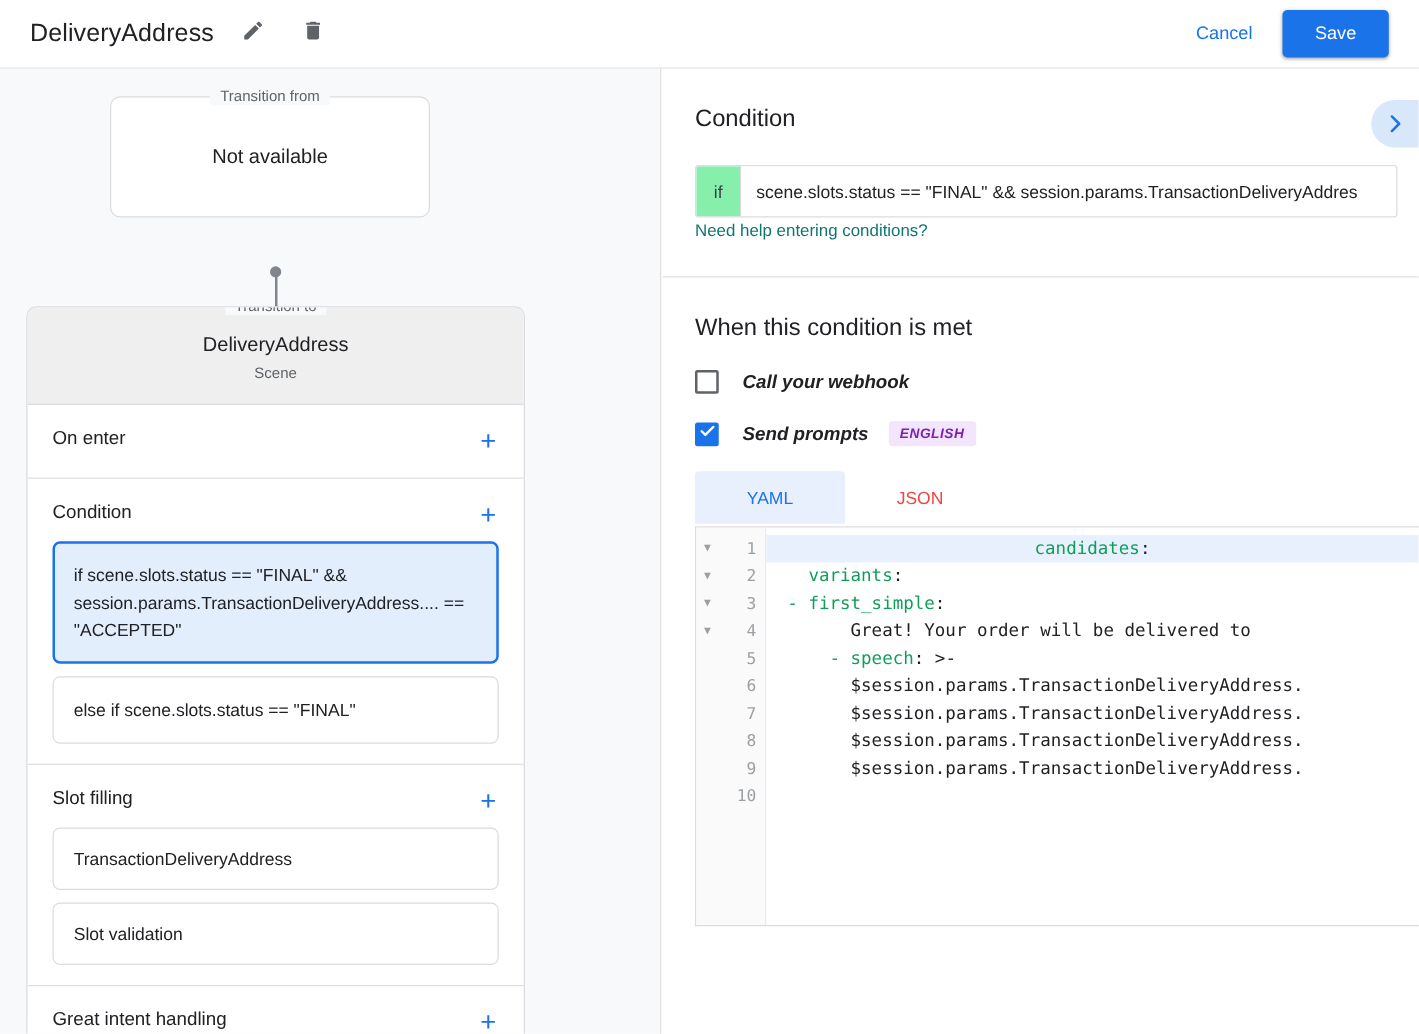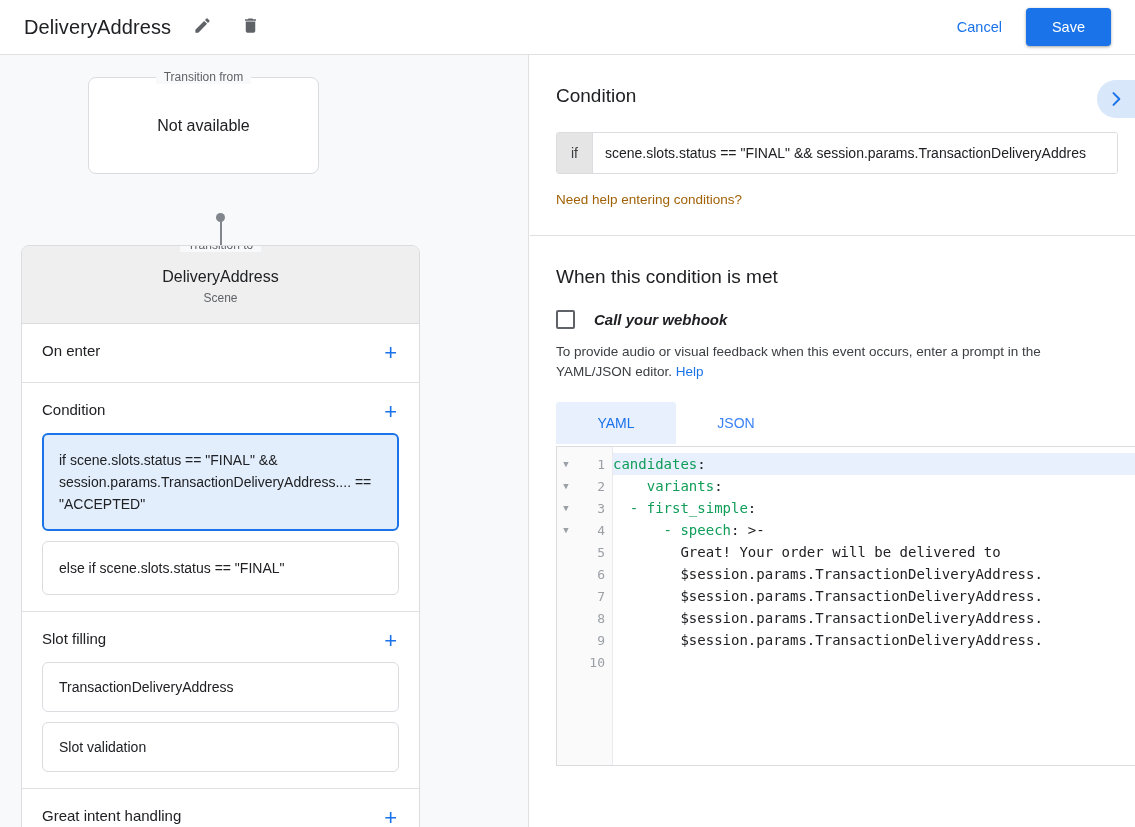--- a/index.html
+++ b/index.html
@@ -63,21 +63,21 @@
   .fieldset .legend {
     position: absolute; top: -8px; left: 50%;
     transform: translateX(-50%);
     background: #f8f9fa;
     padding: 0 8px;
     font-size: 12px; color: #5f6368;
     white-space: nowrap;
   }
 
   #transition-from {
-    left: 88px; top: 22px; width: 231px; height: 97px;
+    left: 88px; top: 22px; width: 256px; height: 97px;
     background: #ffffff;
   }
   #transition-from .body {
     height: 100%;
     display: flex; align-items: center; justify-content: center;
     font-size: 16px; color: #202124;
   }
 
   .connector { position: absolute; left: 216px; top: 158px; }
   .conn-dot {
@@ -180,33 +180,33 @@
   }
   .fab-next svg { display: block; }
 
   .cond-input-row {
     display: flex; margin-top: 25px;
     border: 1px solid #dadce0; border-radius: 3px;
     height: 42px; overflow: hidden;
     width: 562px;
   }
   .cond-if {
-    width: 36px; background: #e5e5e5;
+    width: 36px; background: #86efac;
     border-right: 1px solid #dadce0;
     display: flex; align-items: center; justify-content: center;
     font-size: 14px; color: #3c4043;
   }
   .cond-input {
     flex: 1; border: none; outline: none;
     padding: 0 12px; font-size: 14px; color: #202124;
     font-family: inherit; background: #ffffff;
   }
   .help-link {
-    display: inline-block; margin-top: 18px;
-    color: #a16207; font-size: 13.5px; cursor: pointer;
+    display: inline-block; margin-top: 3px;
+    color: #0f766e; font-size: 13.5px; cursor: pointer;
     text-decoration: none;
   }
   .hr { height: 1px; background: #e0e0e0; margin-top: 27px; }
 
   .cb-row { display: flex; align-items: center; margin-top: 22px; font-style: italic; }
   .cbox {
     width: 19px; height: 19px;
     border: 2px solid #5f6368; border-radius: 2px;
     background: #ffffff; cursor: pointer;
     flex: none;
@@ -228,21 +228,21 @@
   .rp-desc {
     margin-top: 13px; font-size: 13.5px;
     color: #3c4043; line-height: 20px; max-width: 566px;
   }
   .rp-desc a { color: #1a73e8; text-decoration: none; cursor: pointer; }
 
   .tabs { display: flex; margin-top: 20px; }
   .tab {
     font-size: 14px; font-weight: 500;
     padding: 13px 0; width: 120px; text-align: center;
-    cursor: pointer; color: #3b82f6; border-radius: 3px 3px 0 0;
+    cursor: pointer; color: #ef4444; border-radius: 3px 3px 0 0;
   }
   .tab.active { color: #1a73e8; background: #e8f0fe; }
 
   .editor {
     margin-top: 2px;
     border: 1px solid #dadce0;
     border-right: none;
     height: 320px;
     display: flex;
     background: #ffffff;
@@ -267,21 +267,21 @@
   .gnum { flex: 1; text-align: right; }
   .code {
     flex: 1; padding-top: 6px; overflow: hidden; position: relative;
   }
   .cline {
     height: 22px; line-height: 22px;
     font-family: "DejaVu Sans Mono", monospace;
     font-size: 14px; color: #202124;
     white-space: pre;
   }
-  .cline.active { background: #e8f0fe; }
+  .cline.active { background: #e8f0fe; text-align: center; }
   .k { color: #0f9d58; }
   .p { color: #202124; }
 </style>
 </head>
 <body>
 
 <div class="appbar">
   <div class="appbar-title">DeliveryAddress</div>
 
   <div class="icon-btn">
@@ -389,24 +389,32 @@
   <div class="hr"></div>
 
   <div class="rp-block">
     <div class="rp-heading">When this condition is met</div>
 
     <div class="cb-row">
       <div class="cbox"></div>
       <div class="cb-label">Call your webhook</div>
     </div>
 
-
-    <div class="rp-desc">
-      <span>To provide audio or visual feedback when this event occurs, enter a prompt in the YAML/JSON editor. </span><a>Help</a>
-    </div>
+    <div class="cb-row">
+      <div class="cbox checked">
+        <span>
+          <svg width="14" height="14" viewBox="0 0 24 24" fill="none" stroke="#ffffff" stroke-width="3.2" stroke-linecap="round" stroke-linejoin="round">
+            <polyline points="20 6 9 17 4 12"></polyline>
+          </svg>
+        </span>
+      </div>
+      <div class="cb-label">Send prompts</div>
+      <div class="lang-badge">ENGLISH</div>
+    </div>
+
 
     <div class="tabs">
       <div class="tab active">YAML</div>
       <div class="tab">JSON</div>
     </div>
   </div>
 
   <div class="editor" style="margin-left:26px;">
     <div class="gutter" id="gutter">
         <div class="gline">
@@ -447,22 +455,22 @@
         </div>
         <div class="gline">
           <div class="fold"></div>
           <div class="gnum">10</div>
         </div>
       </div>
     <div class="code" id="code">
         <div class="cline active"><span class="k">candidates</span><span class="p">:</span></div>
         <div class="cline"><span class="k">    variants</span><span class="p">:</span></div>
         <div class="cline"><span class="k">  - first_simple</span><span class="p">:</span></div>
+        <div class="cline"><span class="p">        Great! Your order will be delivered to</span></div>
         <div class="cline"><span class="k">      - speech</span><span class="p">: &gt;-</span></div>
-        <div class="cline"><span class="p">        Great! Your order will be delivered to</span></div>
         <div class="cline"><span class="p">        $session.params.TransactionDeliveryAddress.</span></div>
         <div class="cline"><span class="p">        $session.params.TransactionDeliveryAddress.</span></div>
         <div class="cline"><span class="p">        $session.params.TransactionDeliveryAddress.</span></div>
         <div class="cline"><span class="p">        $session.params.TransactionDeliveryAddress.</span></div>
         <div class="cline"><span class="p"></span></div>
       </div>
   </div>
 </div>
 
 </body></html>

